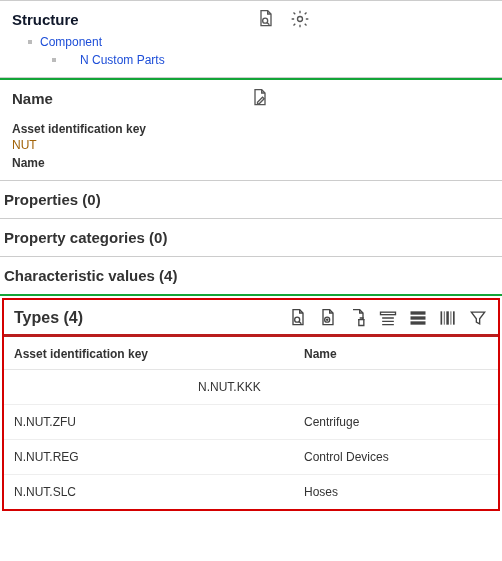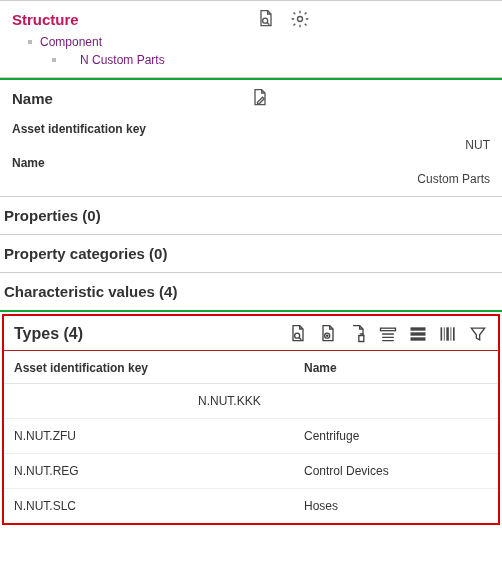--- a/index.html
+++ b/index.html
@@ -18,79 +18,78 @@
     display: flex;
     align-items: center;
     padding: 8px 12px 6px 12px;
   }
   .panel-hdr .title {
     font-weight: 600;
     font-size: 15px;
     color: #333;
     flex: 0 0 auto;
   }
-  .structure-hdr .title { color: #be185d; }
+  .structure-hdr .title { color: #0f172a; }
   .hdr-icons {
     display: flex;
     gap: 14px;
     margin-left: auto;
     padding-right: 160px;
   }
   .structure-hdr .hdr-icons { padding-right: 180px; }
   .name-hdr .hdr-icons { padding-right: 220px; }
   .icon {
     width: 20px;
     height: 20px;
     color: #555;
     display: inline-flex;
     align-items: center;
     justify-content: center;
   }
   .icon svg { display:block; }
   .structure-body {
     padding: 0 12px 10px 12px;
-    color: #701a75;
+    color: #1d4ed8;
     font-size: 12px;
   }
   .tree-lvl1 { padding-left: 16px; display:flex; align-items:center; gap:8px; }
   .tree-lvl2 { padding-left: 40px; display:flex; align-items:center; gap:24px; margin-top:4px; }
   .bullet {
     width:4px; height:4px; background:#bbb; display:inline-block;
   }
   .green-top { border-top: 2px solid #13a538; }
   .name-body {
     padding: 4px 12px 10px 12px;
   }
   .fld-label {
     font-weight: 700;
     font-size: 12px;
     margin-top: 4px;
   }
   .fld-val {
     font-size: 12px;
     margin-top: 2px;
-    color: #404040;
-    text-align: right;
+    color: #a16207;
   }
   .simple-section {
     padding: 10px 4px;
     font-weight: 600;
     font-size: 15px;
     border-bottom: 1px solid #ccc;
   }
   .types-wrap {
     border: 2px solid #d40000;
     margin: 2px;
   }
   .types-top { border-top: 2px solid #13a538; }
   .types-hdr {
     display: flex;
     align-items: center;
     padding: 8px 10px 6px 10px;
-    border-bottom: 1px solid #b91c1c;
+    border-bottom: 3px solid #b91c1c;
   }
   .types-hdr .title {
     font-weight: 700;
     font-size: 16px;
   }
   .types-icons {
     margin-left: auto;
     display: flex;
     gap: 10px;
   }
@@ -157,21 +156,20 @@
             <path d="M14 2v4h4"></path>
           <path d="M9 17l6-6 2 2-6 6H9v-2z"></path>
         </svg>
       </span>
     </div>
   </div>
   <div class="name-body">
     <div class="fld-label">Asset identification key</div>
     <div class="fld-val">NUT</div>
     <div class="fld-label">Name</div>
-    <div class="fld-val">Custom Parts</div>
   </div>
 </div>
 
 <div class="simple-section">
   <span>Properties (0)</span>
 </div>
 
 <div class="simple-section">
   <span>Property categories (0)</span>
 </div>

